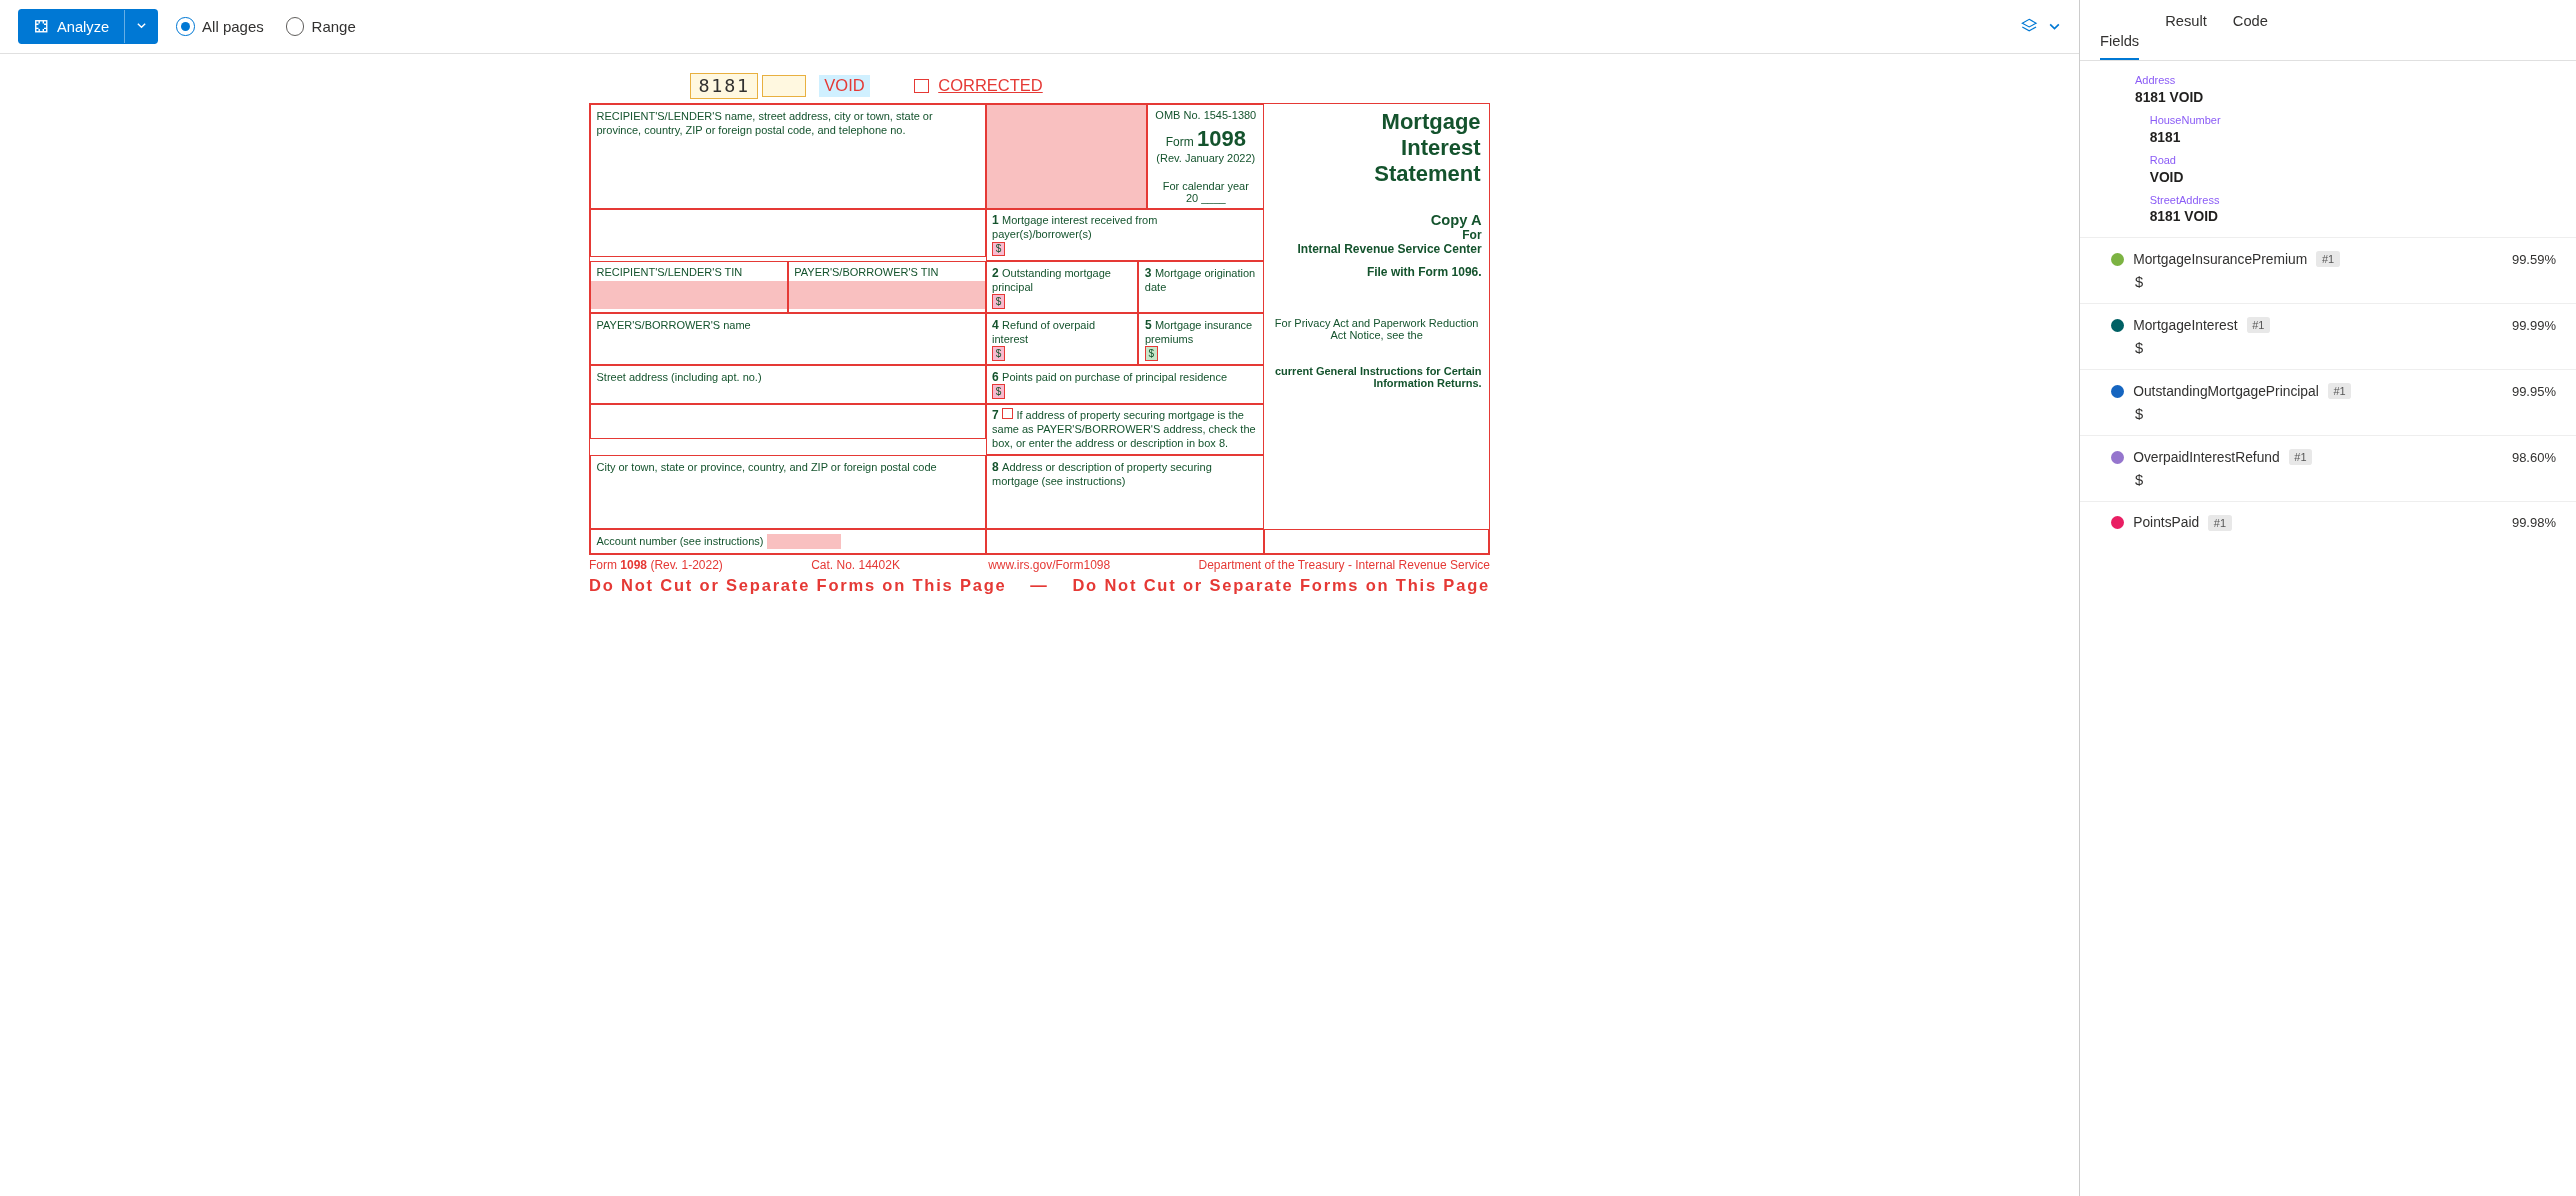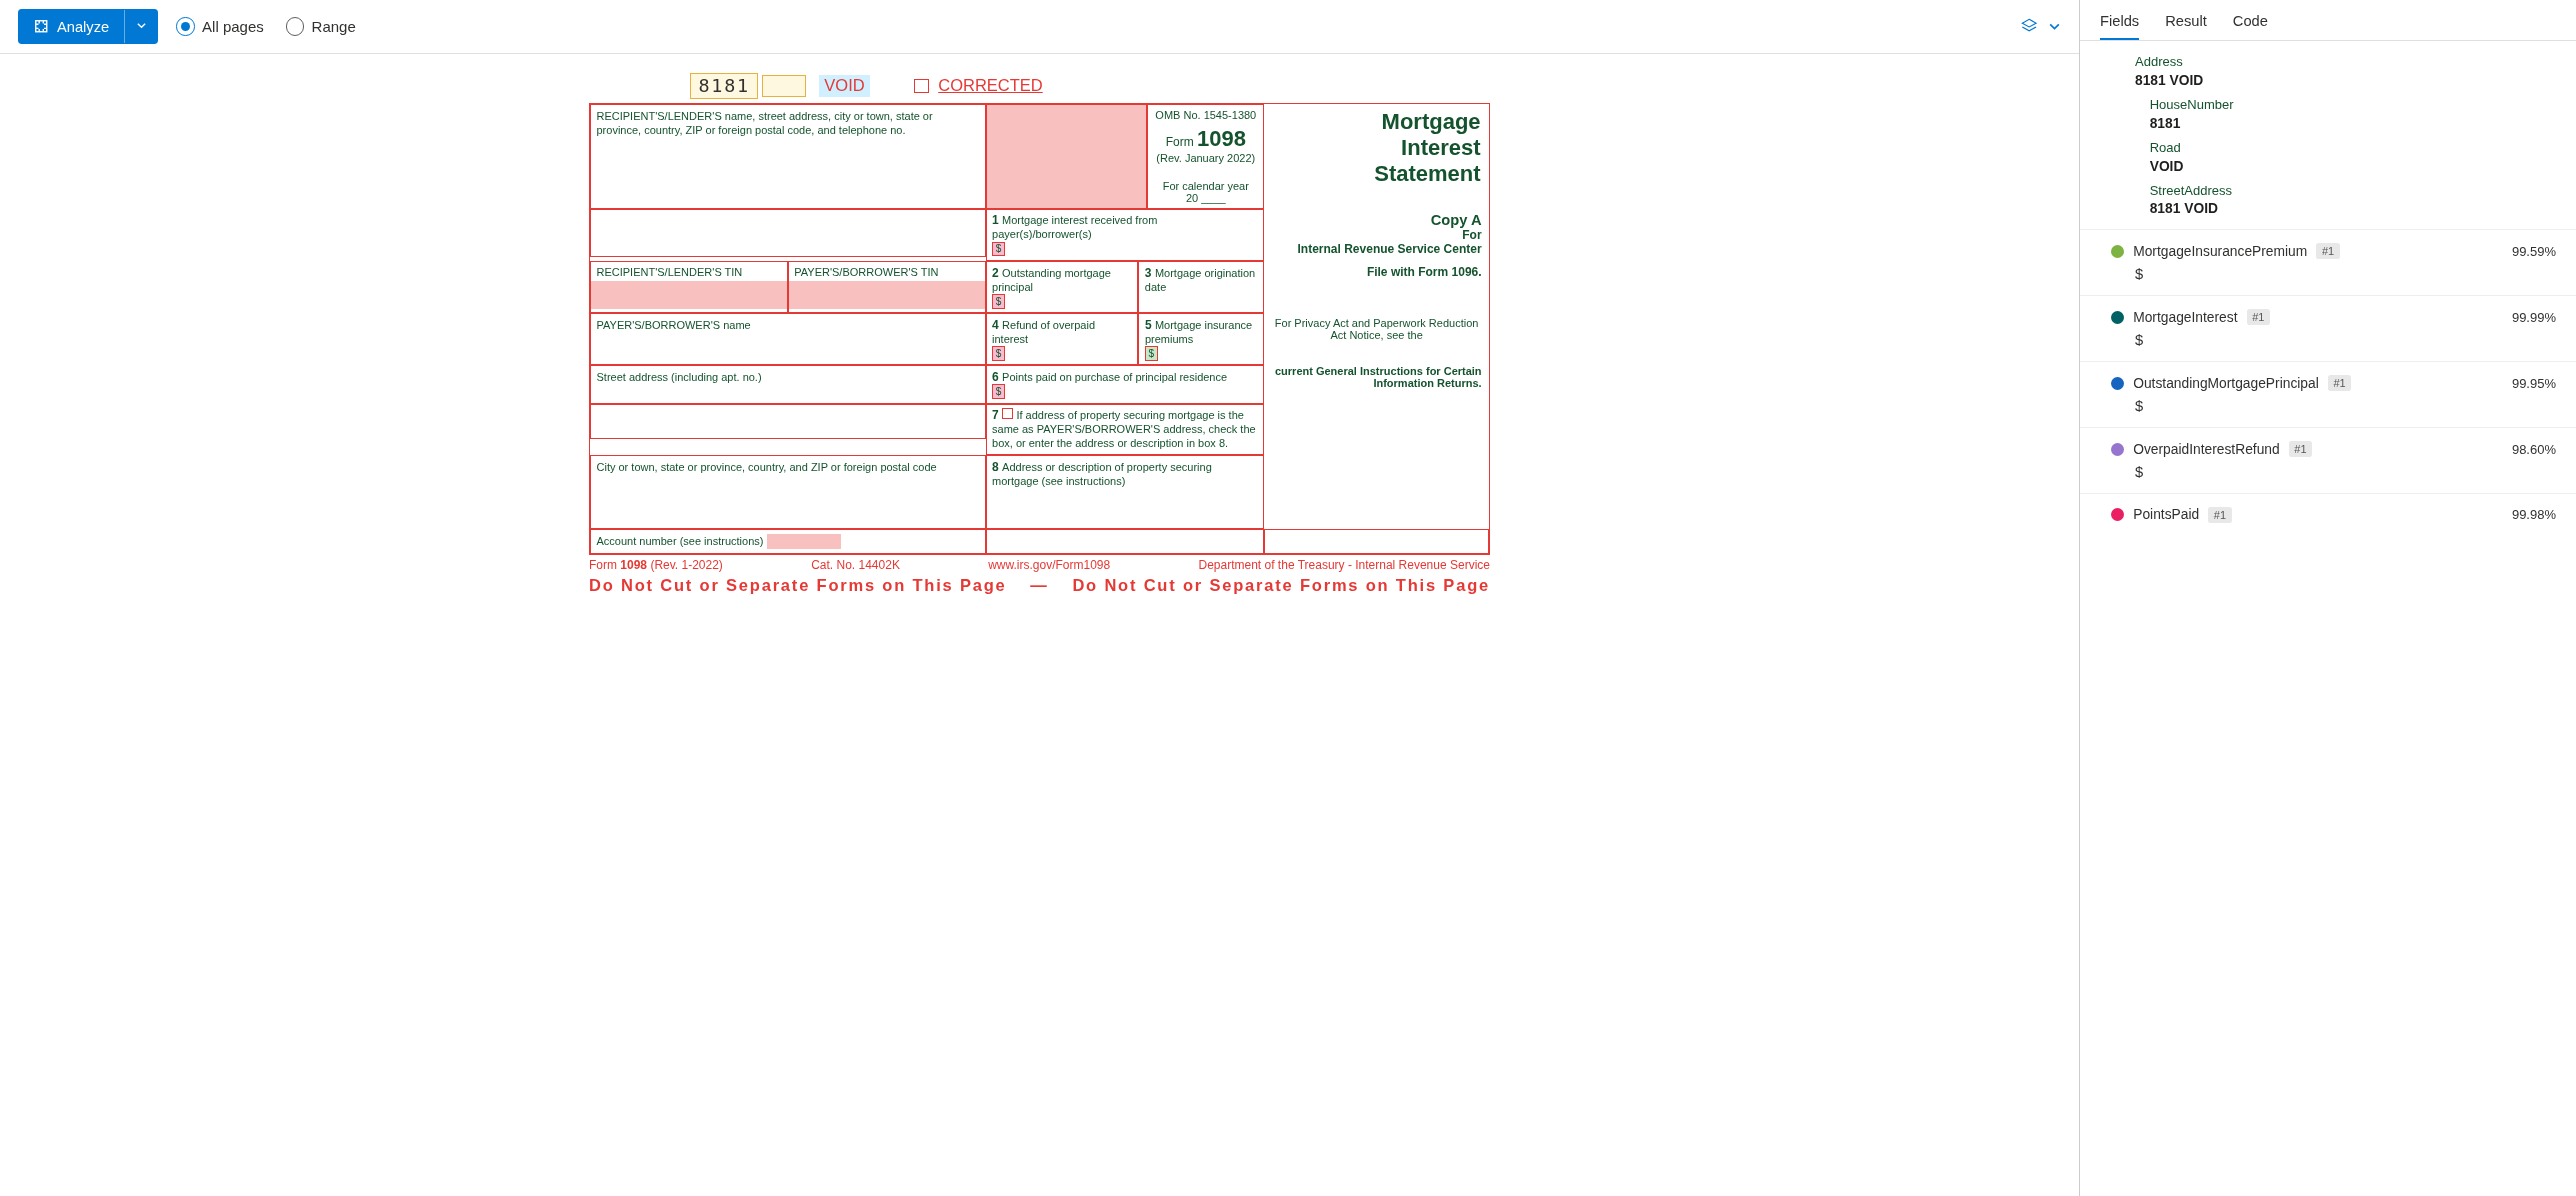--- a/index.html
+++ b/index.html
@@ -43,24 +43,24 @@
 .dollar { width: 13px; height: 14.7px; border: 0.9px solid #e53935; display: inline-flex; align-items: center; justify-content: center; font-size: 10px; background: #fff; }
 .dollar.hl { background: #c8e6c9; }
 .dollar.hl2 { background: #f8bbd0; }
 
 .footer-line { display: flex; justify-content: space-between; font-size: 12px; margin-top: 3.7px; color: #e53935; text-align: center; }
 .footer-warn { color: #e53935; font-size: 16.5px; font-weight: bold; letter-spacing: 1.8px; margin-top: 3.7px; display: flex; justify-content: space-between; }
 
 
 .tabs { display: flex; gap: 26px; padding: 13px 20px 0; border-bottom: 0.9px solid #e0e0e0; }
 .tab { font-size: 14.7px; padding-bottom: 9.2px; cursor: pointer; color: #323130; }
-.tab.active { border-bottom: 2.8px solid #0078d4; }
+.tab.active { border-bottom: 2.8px solid #0078d4; margin-top: 20px; }
 .fields-body { flex: 1; overflow: auto; padding: 9.2px 0; }
 .sub-section { padding: 3.7px 20px 3.7px 55px; }
-.sub-label { font-size: 13px; color: #14532d; }
+.sub-label { font-size: 11px; color: #8b5cf6; }
 .sub-val { font-size: 13.8px; font-weight: 600; color: #201f1e; margin: 3.7px 0 9.2px; }
 .indent { padding-left: 14.7px; }
 .field-entry { border-top: 0.9px solid #eee; padding: 13px 20px 13px 31px; }
 .field-head { display: flex; align-items: center; gap: 9.2px; }
 .dot { width: 13px; height: 13px; border-radius: 50%; }
 .field-name { font-size: 13.8px; }
 .badge { background: #e8e8e8; font-size: 11px; padding: 1.8px 5.5px; border-radius: 2.8px; color: #555; }
 .confidence { margin-left: auto; font-size: 13px; color: #323130; }
 .field-val { font-size: 14.7px; margin: 7.4px 0 0 24px; }
 </style>

